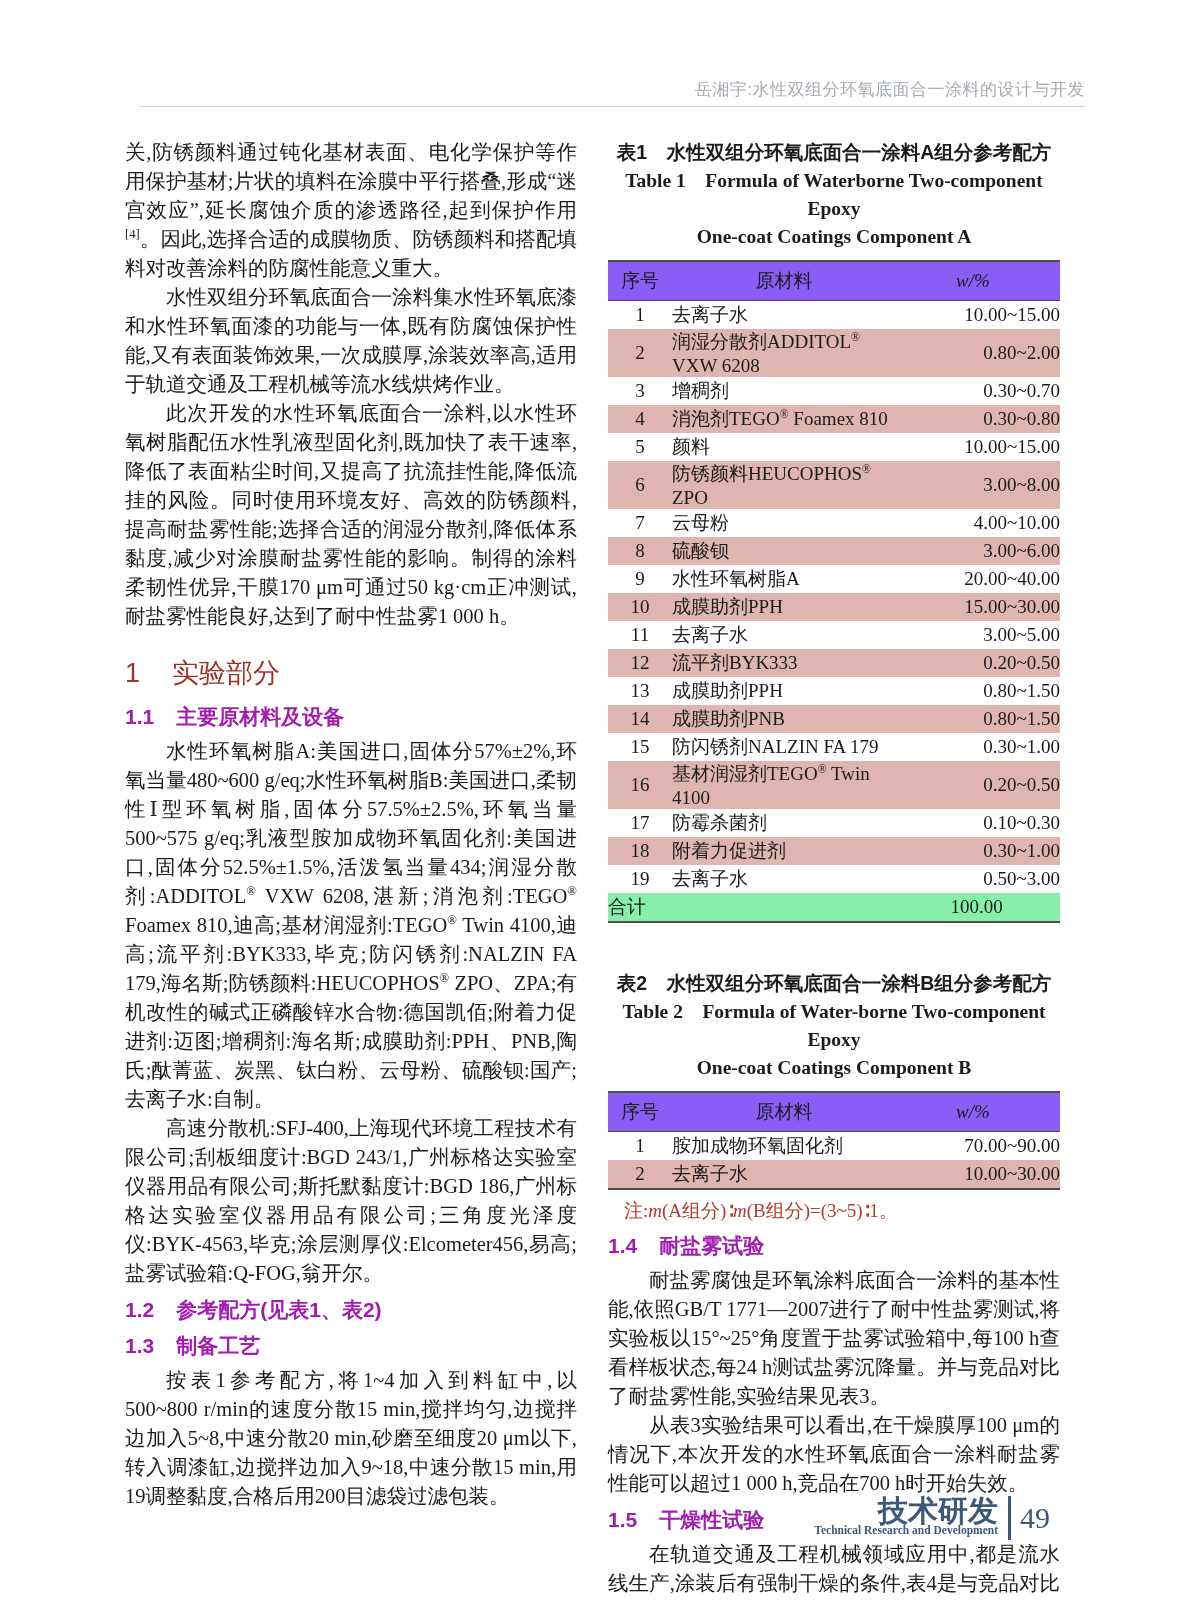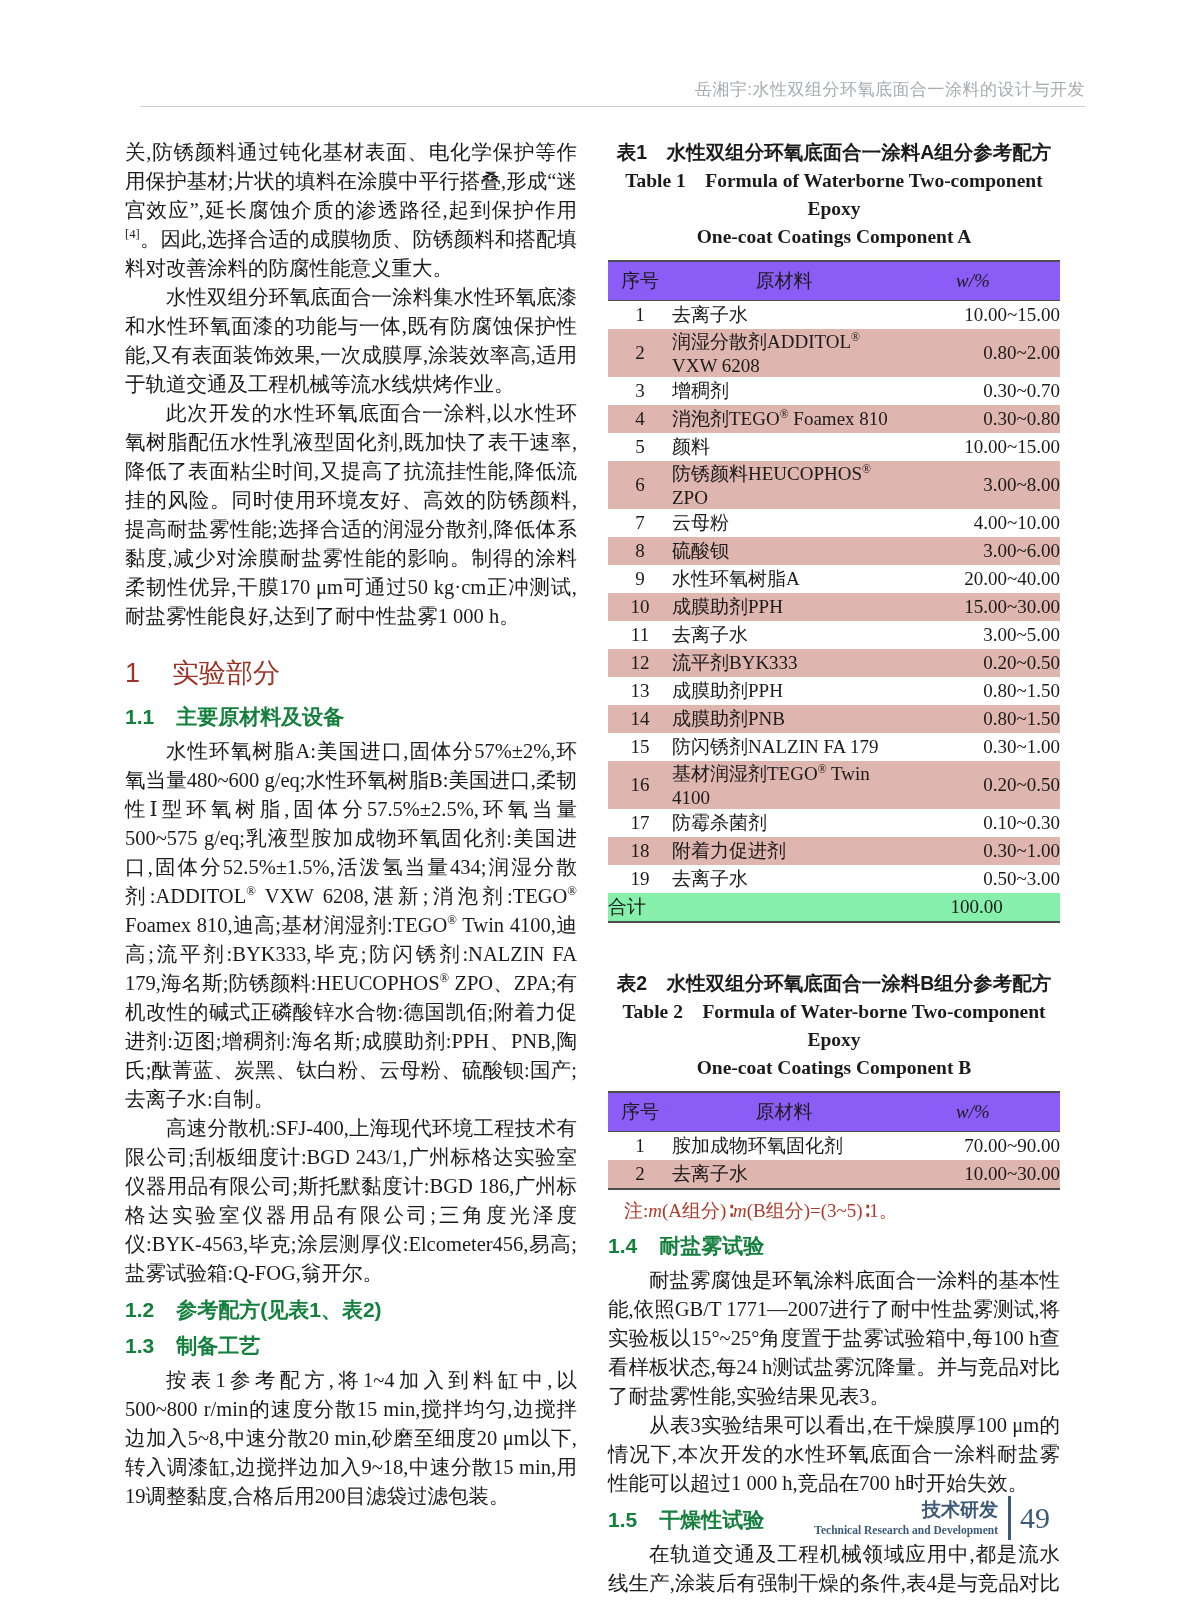--- a/index.html
+++ b/index.html
@@ -18,21 +18,21 @@
   .col-right{left:608px;}
 
   p.body{margin:0;font-size:20.5px;line-height:29px;text-align:justify;color:#1b1b1b;}
   p.indent{text-indent:2em;}
   sup{font-size:.62em;line-height:0;}
 
   h2.sec{margin:24px 0 12px;font-family:"Liberation Sans","DejaVu Sans",sans-serif;
          font-size:27px;font-weight:normal;color:#9c3425;}
   h2.sec .num{margin-right:32px;}
   h3.subsec{margin:8px 0 6px;font-family:"Liberation Sans","DejaVu Sans",sans-serif;
-            font-size:21px;font-weight:bold;color:#15803d;}
+            font-size:21px;font-weight:bold;color:#a21caf;}
   h3.subsec .num{margin-right:22px;}
 
   
   .tcap-cn{text-align:center;font-family:"Liberation Sans","DejaVu Sans",sans-serif;
            font-weight:bold;font-size:19.5px;line-height:29px;margin:0;}
   .tcap-en{text-align:center;font-weight:bold;font-size:19.5px;line-height:28px;margin:0;}
   table.tbl{width:100%;border-collapse:collapse;margin-top:9px;
             border-top:2px solid #4d4d4d;border-bottom:2px solid #4d4d4d;
             font-size:19px;}
   table.tbl th{font-weight:normal;height:36px;background:#8b5cf6;
@@ -50,22 +50,22 @@
 
   .tbl2-block{margin-top:46px;}
   .tbl-note{margin:8px 0 0;padding-left:16px;font-size:19px;color:#ae3b2a;}
   .tbl-note .it{font-style:italic;}
 
   .sec-gap{margin-top:30px;}
 
   
   .footer{position:absolute;top:1496px;right:137px;display:flex;align-items:center;color:#3c5a77;}
   .footer .labels{text-align:right;}
-  .footer .cn{font-family:Liberation Mono, monospace;font-weight:bold;
-              font-size:19px;line-height:24px;}
+  .footer .cn{font-family:Liberation Serif, serif;font-weight:bold;
+              font-size:30px;line-height:24px;}
   .footer .en{font-size:11.5px;font-weight:bold;line-height:14px;}
   .footer .vbar{width:3px;height:44px;background:#3c5a77;margin:0 9px 0 10px;}
   .footer .pageno{font-size:30px;line-height:44px;}
 </style>
 </head>
 <body>
 
 <div class="page">
 
   <div class="runhead">岳湘宇:水性双组分环氧底面合一涂料的设计与开发</div>

